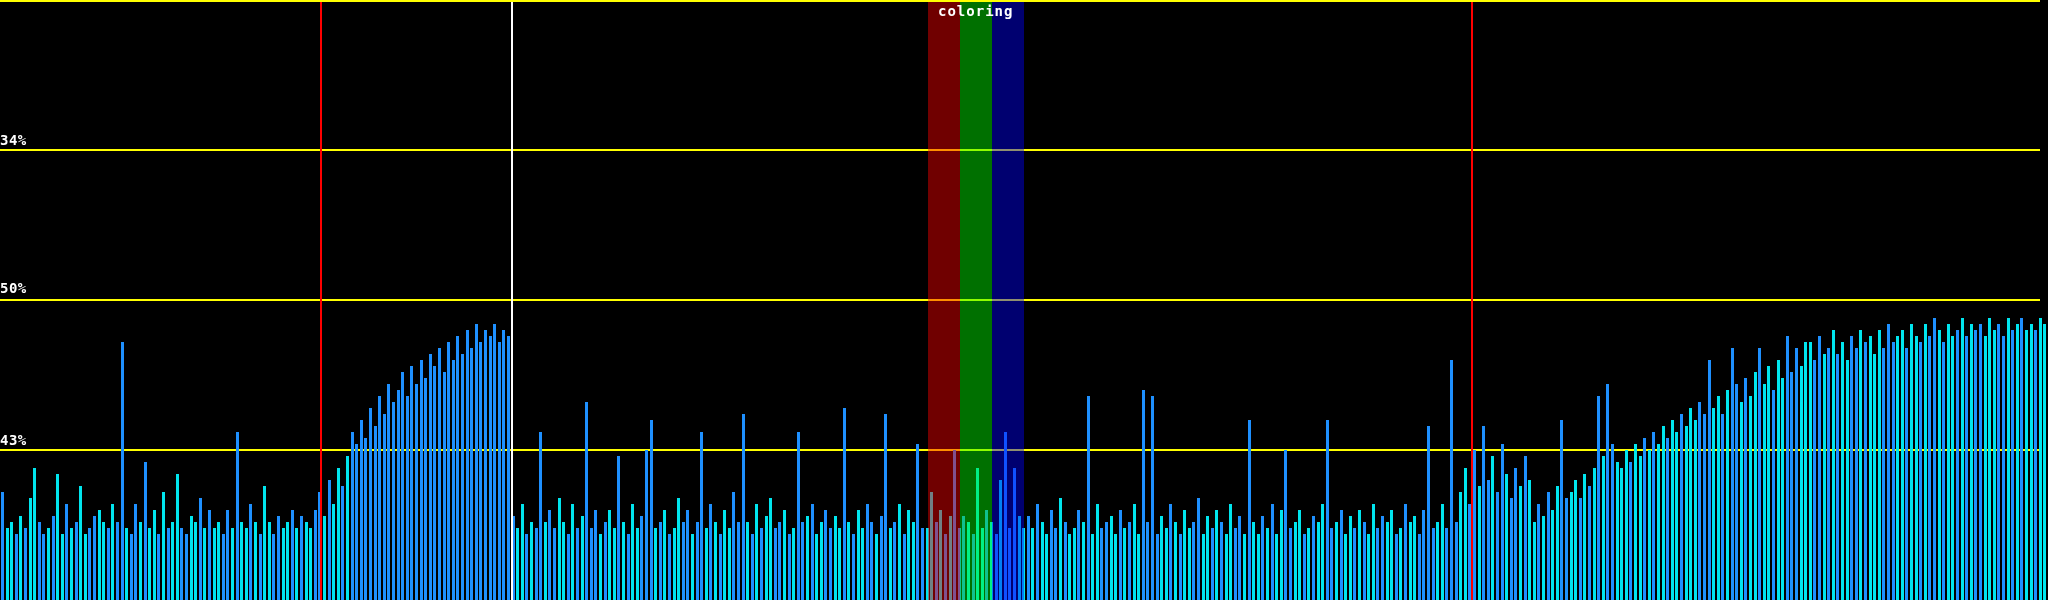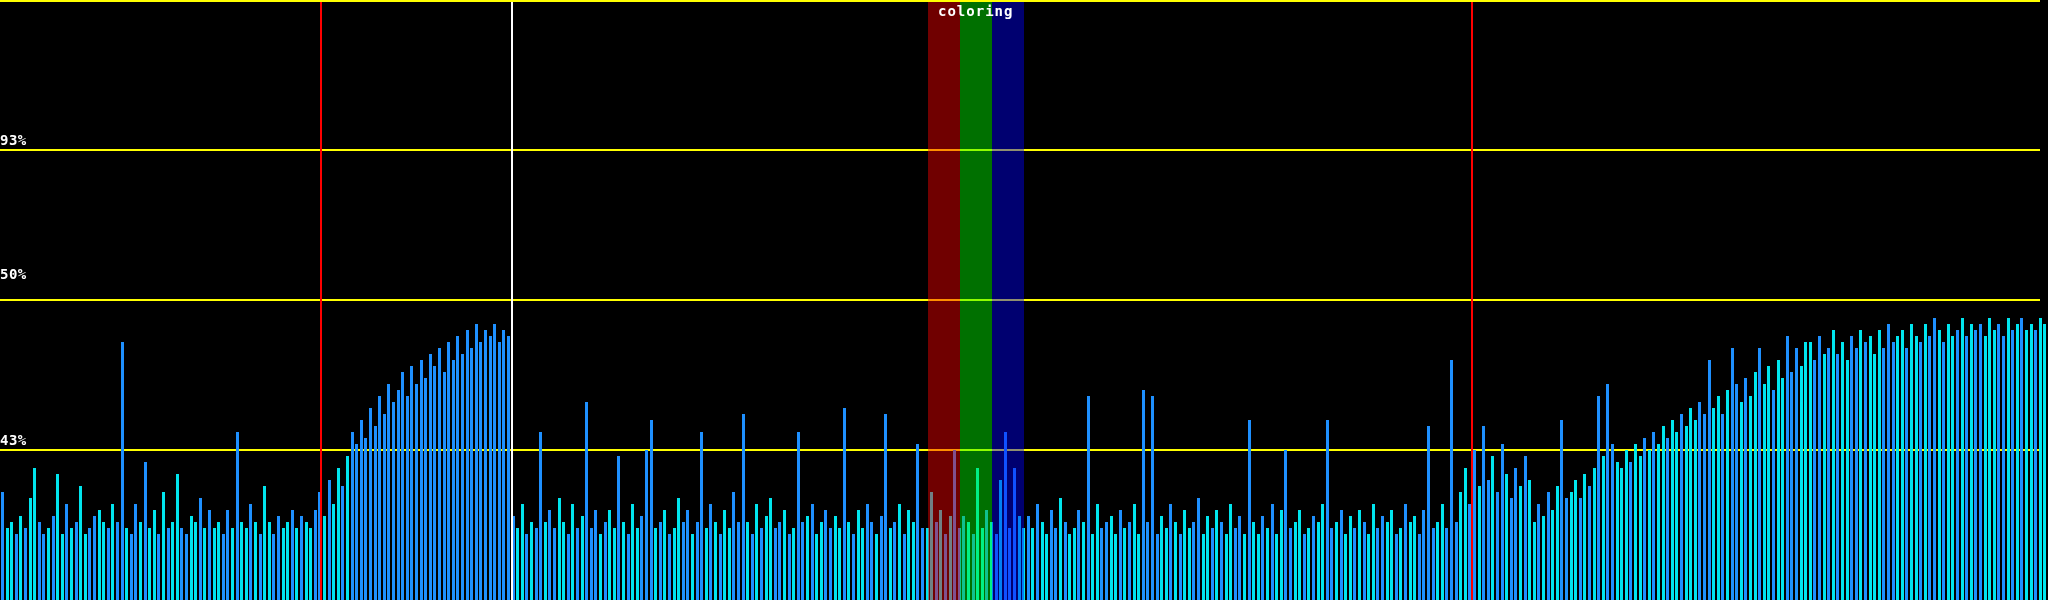--- a/index.html
+++ b/index.html
@@ -12,31 +12,31 @@
   }
   .hline{position:absolute;left:0;height:2px;z-index:1;}
   .top-border{position:absolute;left:0;top:0;height:2px;z-index:6;}
   .bar{position:absolute;bottom:0;z-index:2;}
   .band{position:absolute;top:2px;bottom:0;z-index:3;}
   .vline{position:absolute;top:0;bottom:0;width:2px;z-index:4;}
   .ylabel{
     position:absolute;left:0;z-index:7;
     color:#fff;font-size:14px;font-weight:bold;line-height:15px;letter-spacing:0.5px;
   }
-  .y75{top:133px;} .y50{top:267px;} .y25{top:433px;}
+  .y75{top:133px;} .y50{top:281px;} .y25{top:433px;}
   .coloring-label{
     position:absolute;top:4px;left:938px;z-index:8;
     color:#fff;font-size:14px;font-weight:bold;letter-spacing:1px;line-height:14px;
   }
 </style>
 </head>
 <body>
 
 <div id="panel">
-  <div class="ylabel y75">93%</div>
+  <div class="ylabel y75">34%</div>
   <div class="ylabel y50">50%</div>
   <div class="ylabel y25">43%</div>
   <div class="coloring-label">coloring</div>
   <div id="bars">
       <div class="bar" style="left: 1px; width: 3px; height: 108px; background: rgb(30, 144, 255);"></div>
       <div class="bar" style="left: 6px; width: 3px; height: 72px; background: rgb(0, 229, 238);"></div>
       <div class="bar" style="left: 10px; width: 3px; height: 78px; background: rgb(0, 229, 238);"></div>
       <div class="bar" style="left: 15px; width: 3px; height: 66px; background: rgb(30, 144, 255);"></div>
       <div class="bar" style="left: 19px; width: 3px; height: 84px; background: rgb(0, 229, 238);"></div>
       <div class="bar" style="left: 24px; width: 3px; height: 72px; background: rgb(30, 144, 255);"></div>

